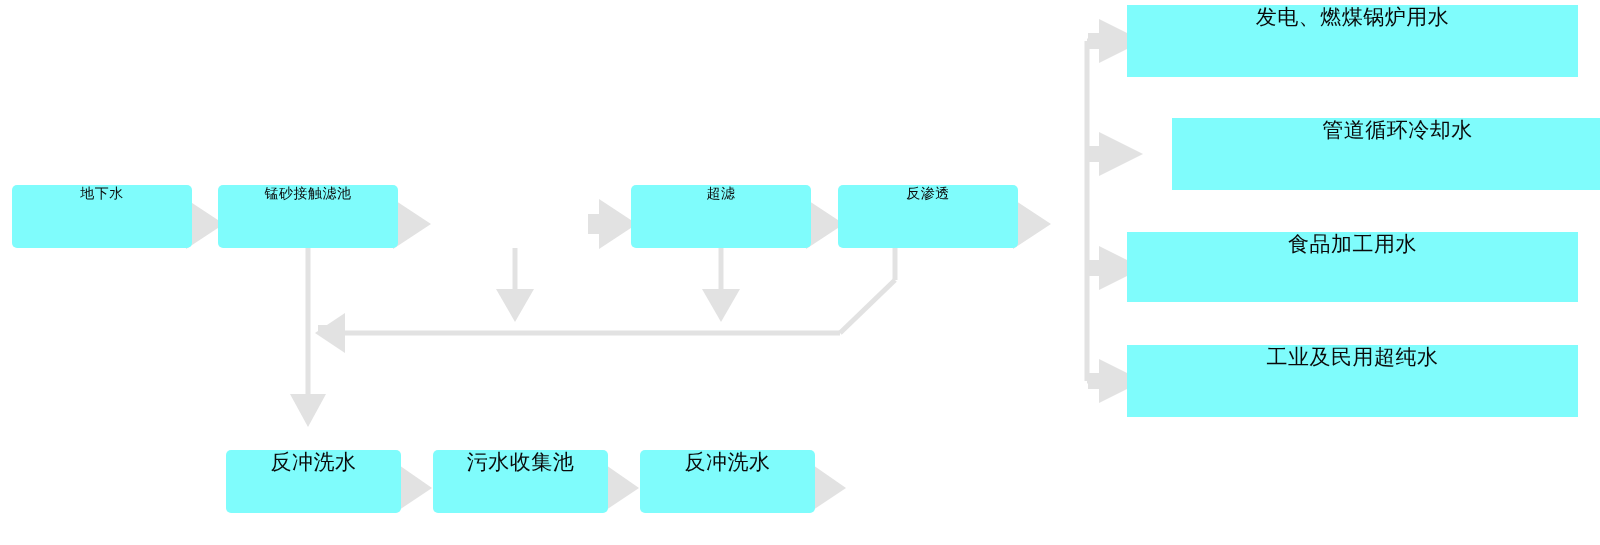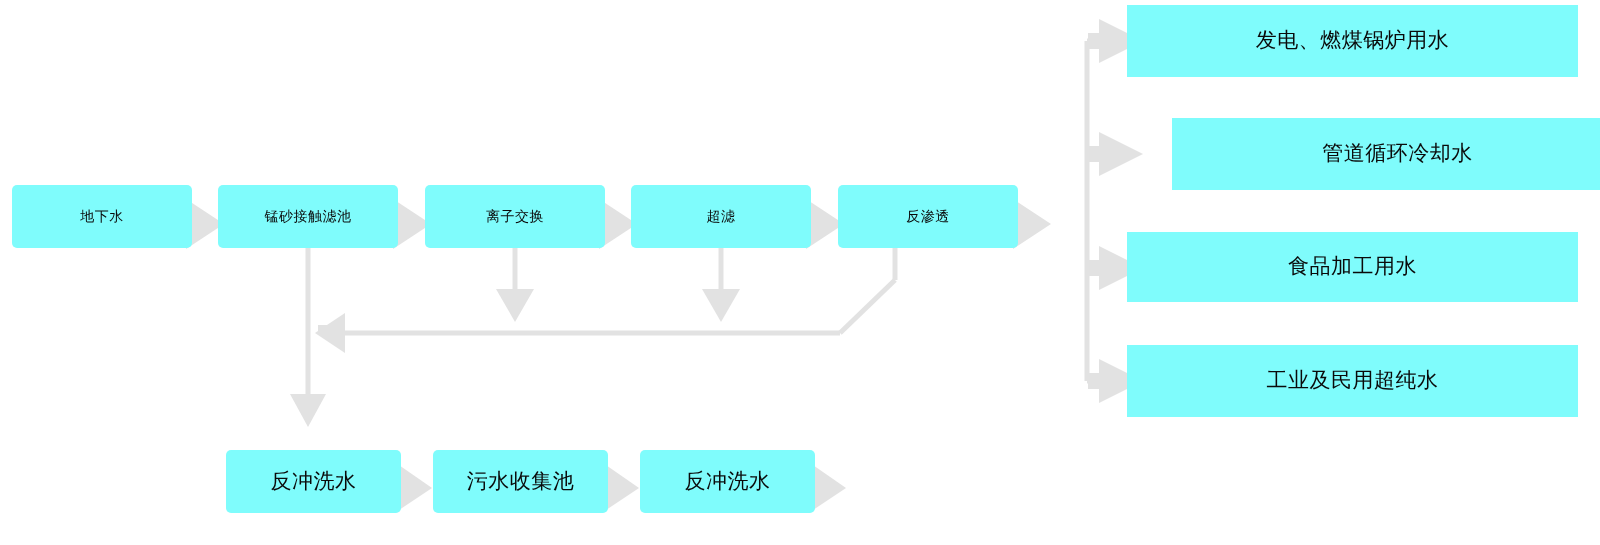--- a/index.html
+++ b/index.html
@@ -26,21 +26,20 @@
     width: 1600px;
     height: 545px;
     pointer-events: none;
   }
   .node {
     position: absolute;
     box-sizing: border-box;
     background: #7FFCFC;
     border-radius: 5px;
     display: flex;
-    align-items: center;
     justify-content: center;
     color: #0a0a0a;
     font-size: 21px;
     letter-spacing: 0.5px;
     line-height: 1.2;
     text-align: center;
     z-index: 3;
   }
   .node.process { font-size: 14px; }
   .node.output  { font-size: 21px; border-radius: 0px; }
@@ -125,23 +124,20 @@
       <path d="M 810 463 L 810 478 L 800 478 L 800 497 L 810 497 L 810 512 L 846 488 Z" fill="#E2E2E2"></path>
     </g>
   </svg>
 
   <div class="node process" style="left:12px; top:185px; width:180px; height:63px;">
     <span>地下水</span>
   </div>
   <div class="node process" style="left:218px; top:185px; width:180px; height:63px;">
     <span>锰砂接触滤池</span>
   </div>
-  <div class="node process" style="left:425px; top:185px; width:180px; height:63px;">
-    <span>离子交换</span>
-  </div>
   <div class="node process" style="left:631px; top:185px; width:180px; height:63px;">
     <span>超滤</span>
   </div>
   <div class="node process" style="left:838px; top:185px; width:180px; height:63px;">
     <span>反渗透</span>
   </div>
 
   <div class="node output" style="left:1127px; top:5px; width:451px; height:72px;">
     <span>发电、燃煤锅炉用水</span>
   </div>

